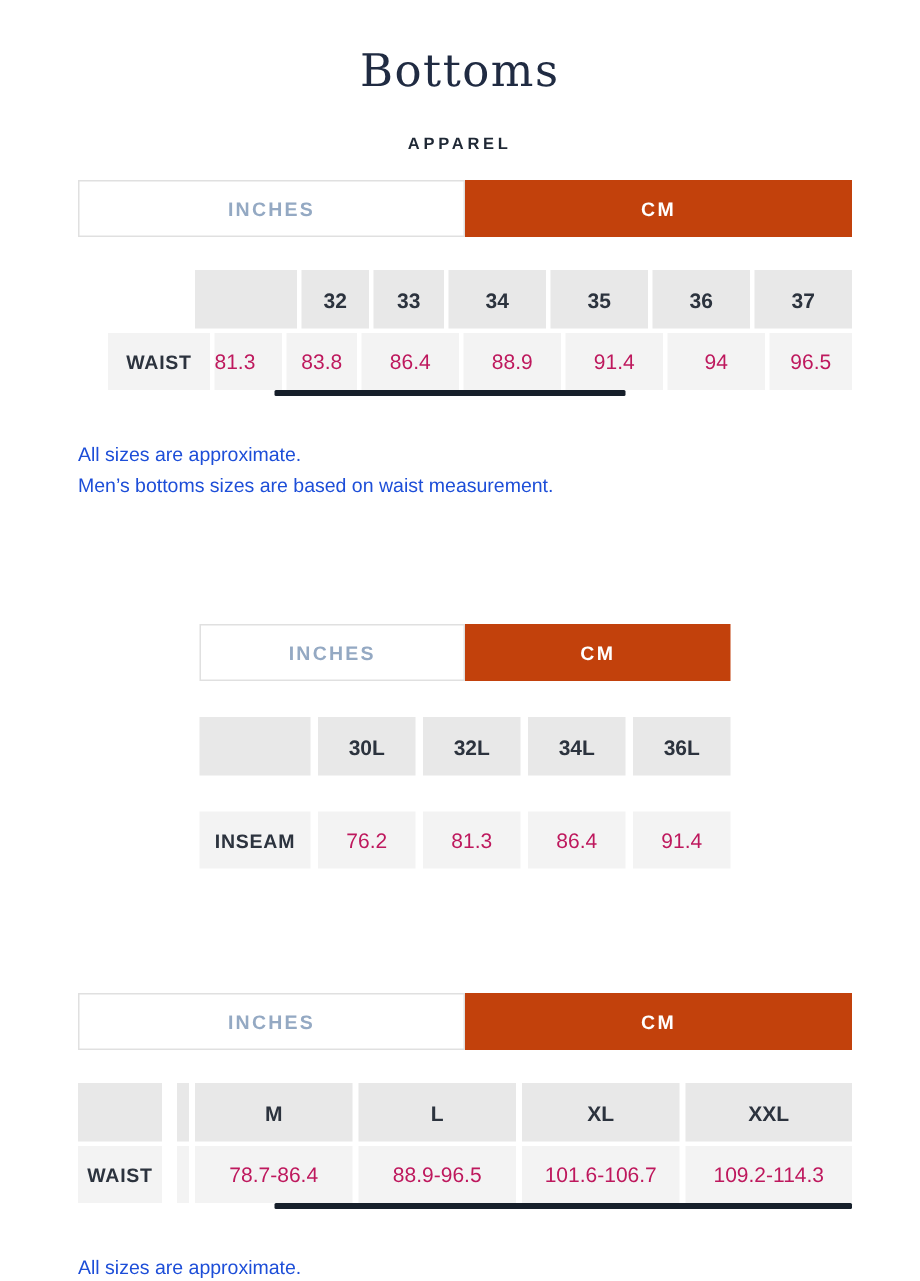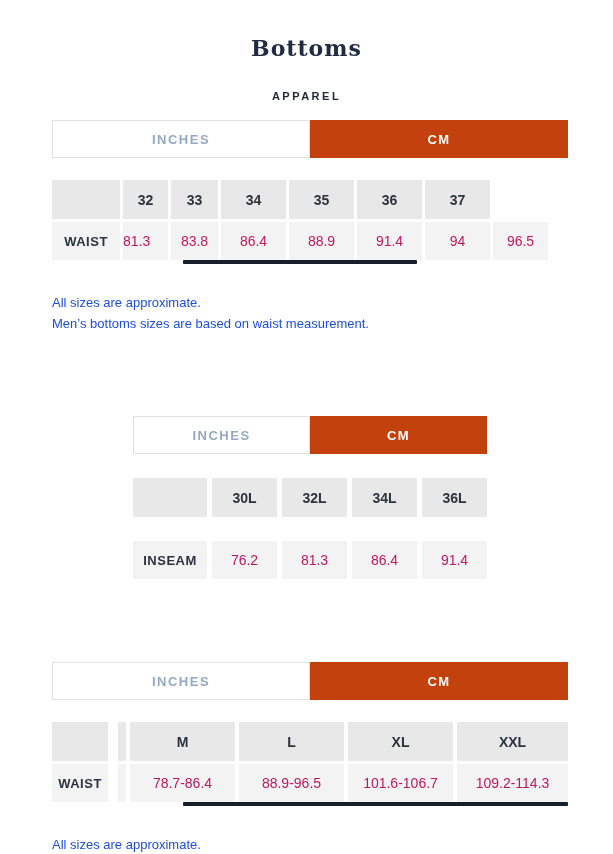--- a/index.html
+++ b/index.html
@@ -7,22 +7,22 @@
   .page {
     width: 613px; height: 854px; overflow: hidden;
     background: #ffffff;
     font-family: "Liberation Sans", sans-serif;
     color: #333b49;
   }
   .page-title {
     margin-top: 32px;
     text-align: center;
     font-family: "DejaVu Serif", serif;
-    font-weight: 700;
-    font-size: 22px;
+    font-weight: 400;
+    font-size: 30px;
     line-height: 32px;
     color: #202b42;
     letter-spacing: 1px;
   }
   .apparel-label {
     margin-top: 26px;
     text-align: center;
     font-size: 11px;
     font-weight: 700;
     letter-spacing: 2.5px;
@@ -40,21 +40,21 @@
     display: flex; align-items: center; justify-content: center;
     font-size: 13px; font-weight: 700; letter-spacing: 1.5px;
     cursor: pointer;
   }
   .tab-inches { background: #ffffff; border: 1px solid #e0e0e0; color: #94a9c3; }
   .tab-cm     { background: #c2410c; color: #ffffff; }
 
   
   .stable { margin-top: 22px; }
   .sec2 .stable { margin-top: 21px; }
-  .srow { display: flex; }
+  .srow { display: flex; justify-content: flex-end; }
   .srow.header .cell { height: 39px; background: #e8e8e8; font-weight: 700; font-size: 14px; color: #2c333e; }
   .srow.data   { margin-top: 3px; }
   .srow.data .cell { height: 38px; background: #f3f3f3; font-weight: 400; font-size: 14px; color: #be185d; }
   .cell {
     display: flex; align-items: center; justify-content: center;
     flex: 0 0 auto;
   }
   .cell.rlabel { font-weight: 700 !important; font-size: 13px !important; letter-spacing: 0.5px; color: #2c333e !important; }
 
   

